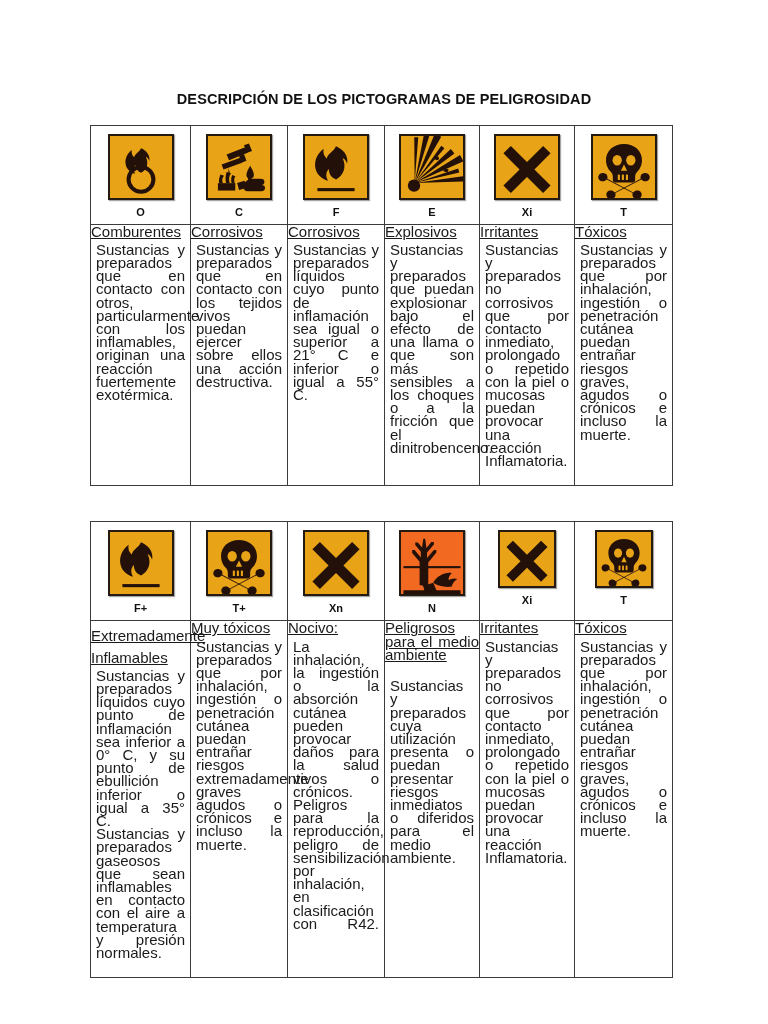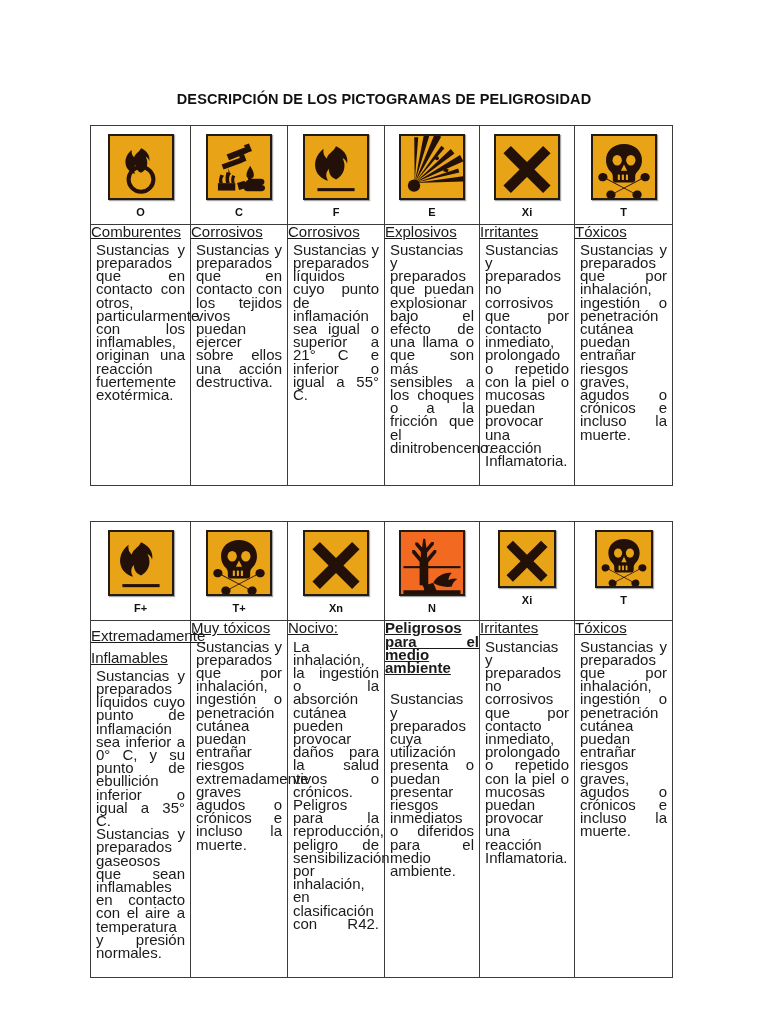--- a/index.html
+++ b/index.html
@@ -98,21 +98,20 @@
     line-height: 13.2px;
     text-decoration: underline;
     color: #1a1a1a;
     margin: 0 0 0 0;
     text-align: justify;
     text-justify: inter-word;
   }
   .desc-head.two-line span { display: block; margin-top: 8px; }
   .desc-head.justify-head {
     text-align: justify;
-    font-weight: bold;
   }
   .desc-head.justify-head::after {
     content: "";
     display: inline-block;
     width: 100%;
   }
   .desc-body {
     font-size: 15px;
     line-height: 13.2px;
     color: #1a1a1a;

